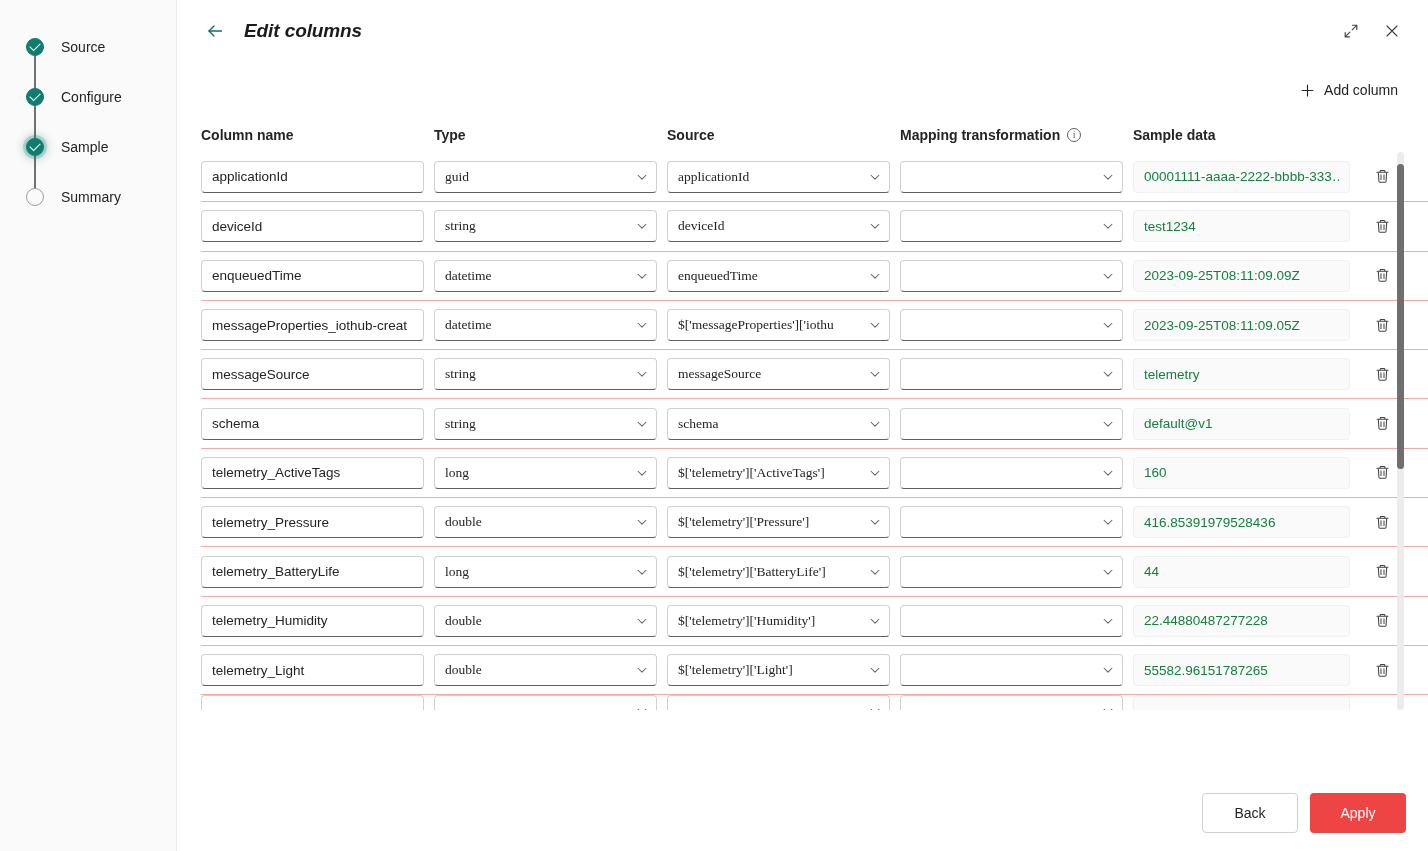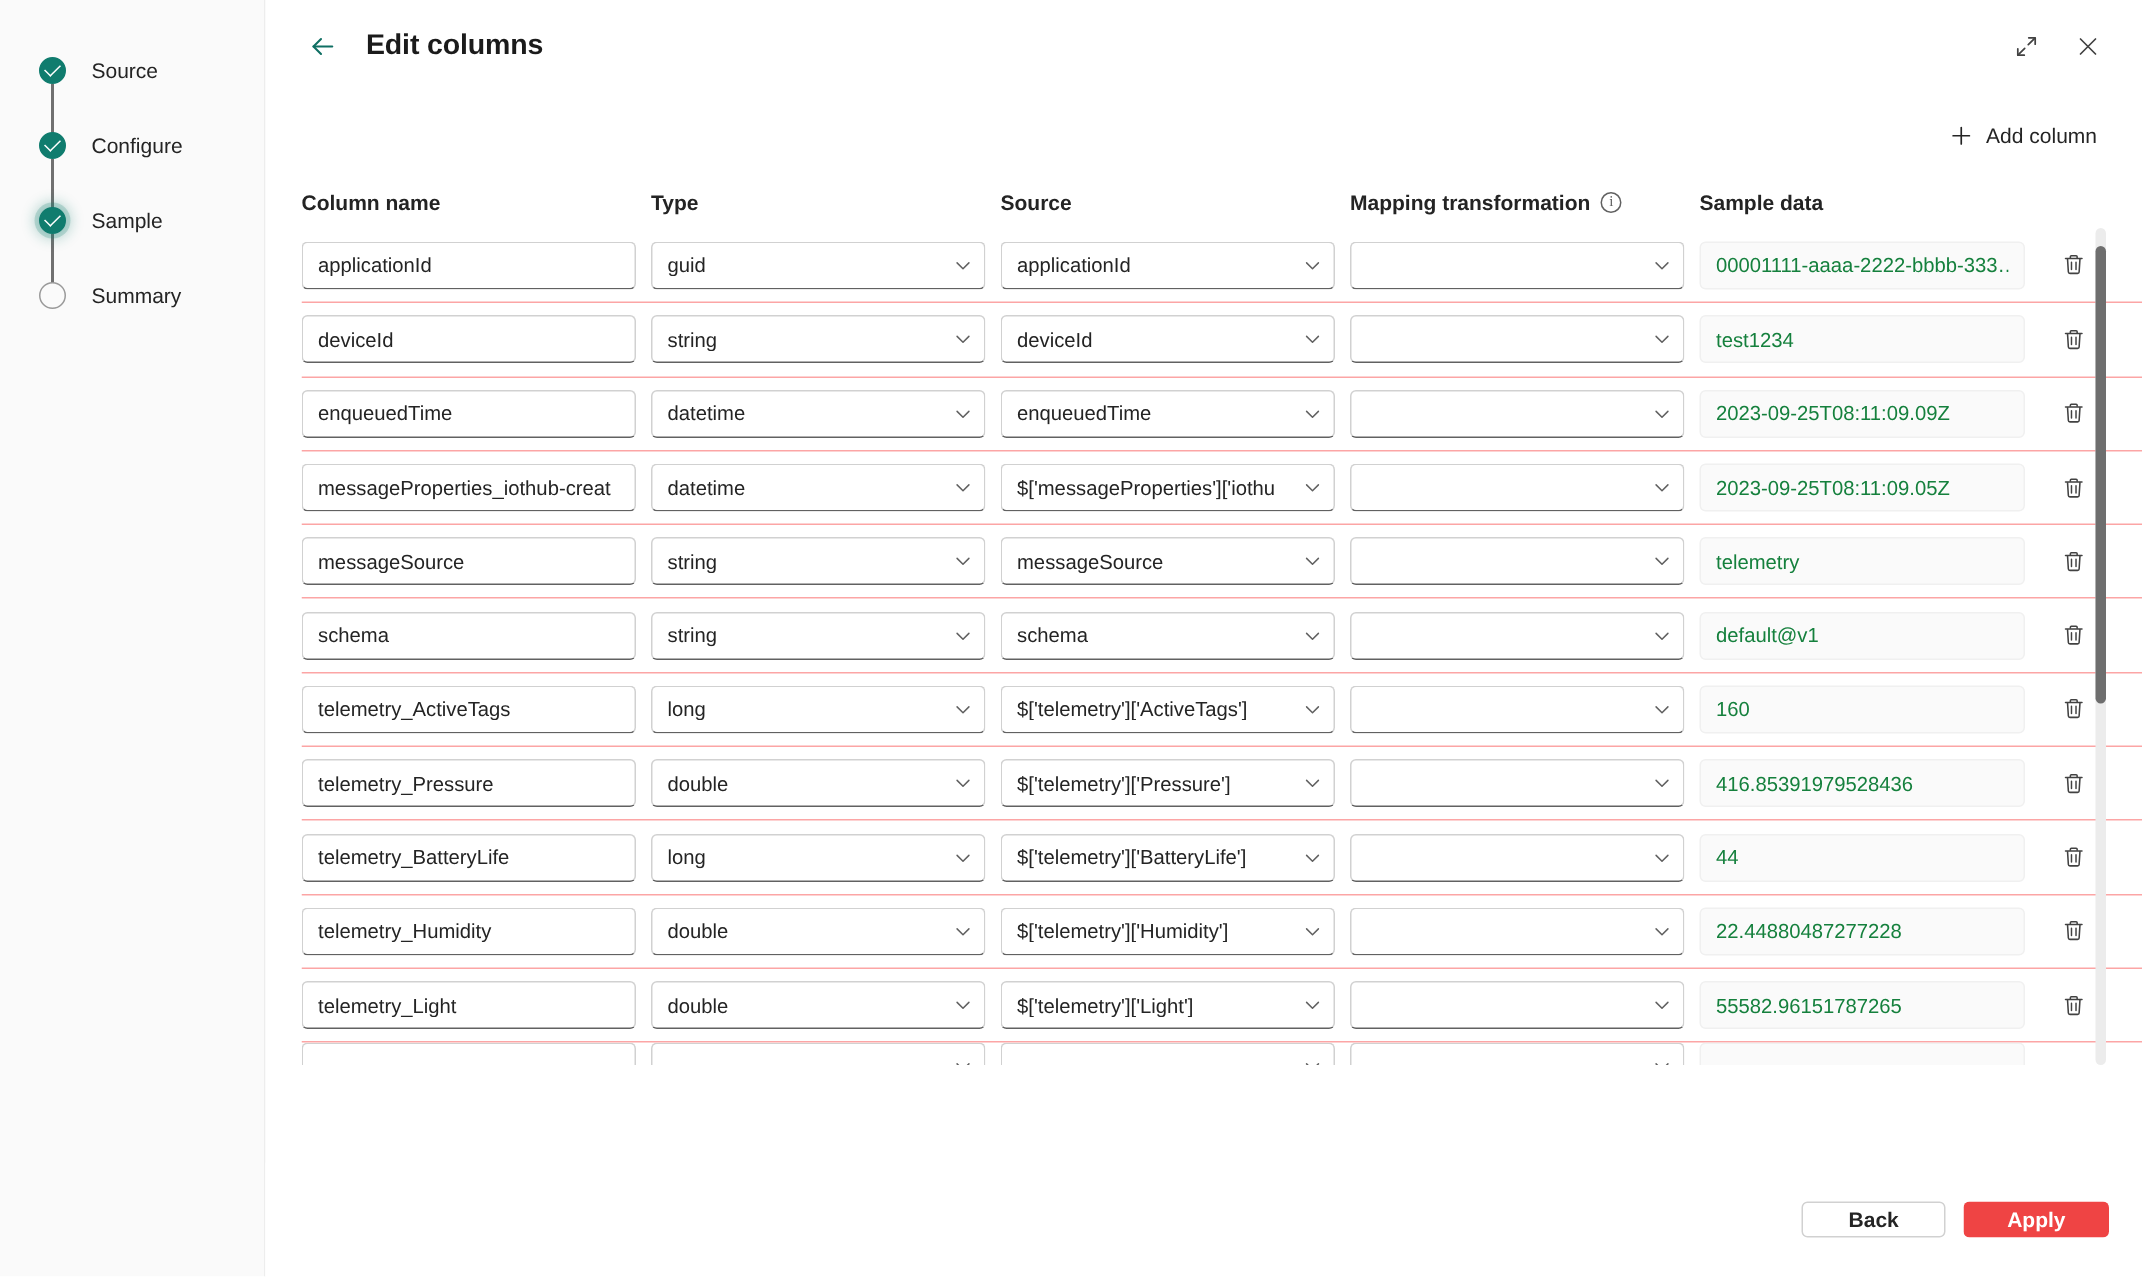--- a/index.html
+++ b/index.html
@@ -91,20 +91,21 @@
     position: relative;
     height: 851px;
     background: #ffffff;
   }
 
   .panel-head {
     display: flex;
     align-items: center;
     height: 62px;
     padding: 0 24px 0 24px;
+    font-style: italic;
   }
   .back-btn {
     width: 28px; height: 28px;
     display: flex; align-items: center; justify-content: center;
     color: #0f6f63;
     cursor: pointer;
     border-radius: 4px;
   }
   .panel-title {
     font-size: 19px;
@@ -215,21 +216,21 @@
     cursor: text;
     overflow: hidden;
   }
   .fld .txt {
     white-space: nowrap;
     overflow: hidden;
     text-overflow: clip;
     flex: 1;
   }
   .fld.sel { cursor: pointer; padding-right: 6px; }
-  .fld.sel .txt { padding-right: 4px; }
+  .fld.sel .txt { padding-right: 4px; font-family: Liberation Serif, serif; }
 
   .chev {
     flex: 0 0 16px;
     width: 16px; height: 16px;
     display: flex; align-items: center; justify-content: center;
     color: #616161;
   }
 
   .fld.sample {
     background: #fafafa;
@@ -281,26 +282,26 @@
     left: 0; right: 0; bottom: 0;
     height: 76px;
     display: flex;
     align-items: center;
     justify-content: flex-end;
     padding-right: 22px;
     gap: 12px;
     background: #ffffff;
   }
   .btn {
-    height: 24px;
+    height: 40px;
     min-width: 96px;
     padding: 0 28px;
     border-radius: 4px;
     font-size: 14px;
-    font-weight: bold;
+    font-weight: normal;
     display: flex;
     align-items: center;
     justify-content: center;
     cursor: pointer;
     border: 1px solid transparent;
   }
   .btn.secondary {
     background: #ffffff;
     border: 1px solid #d1d1d1;
     color: #242424;

